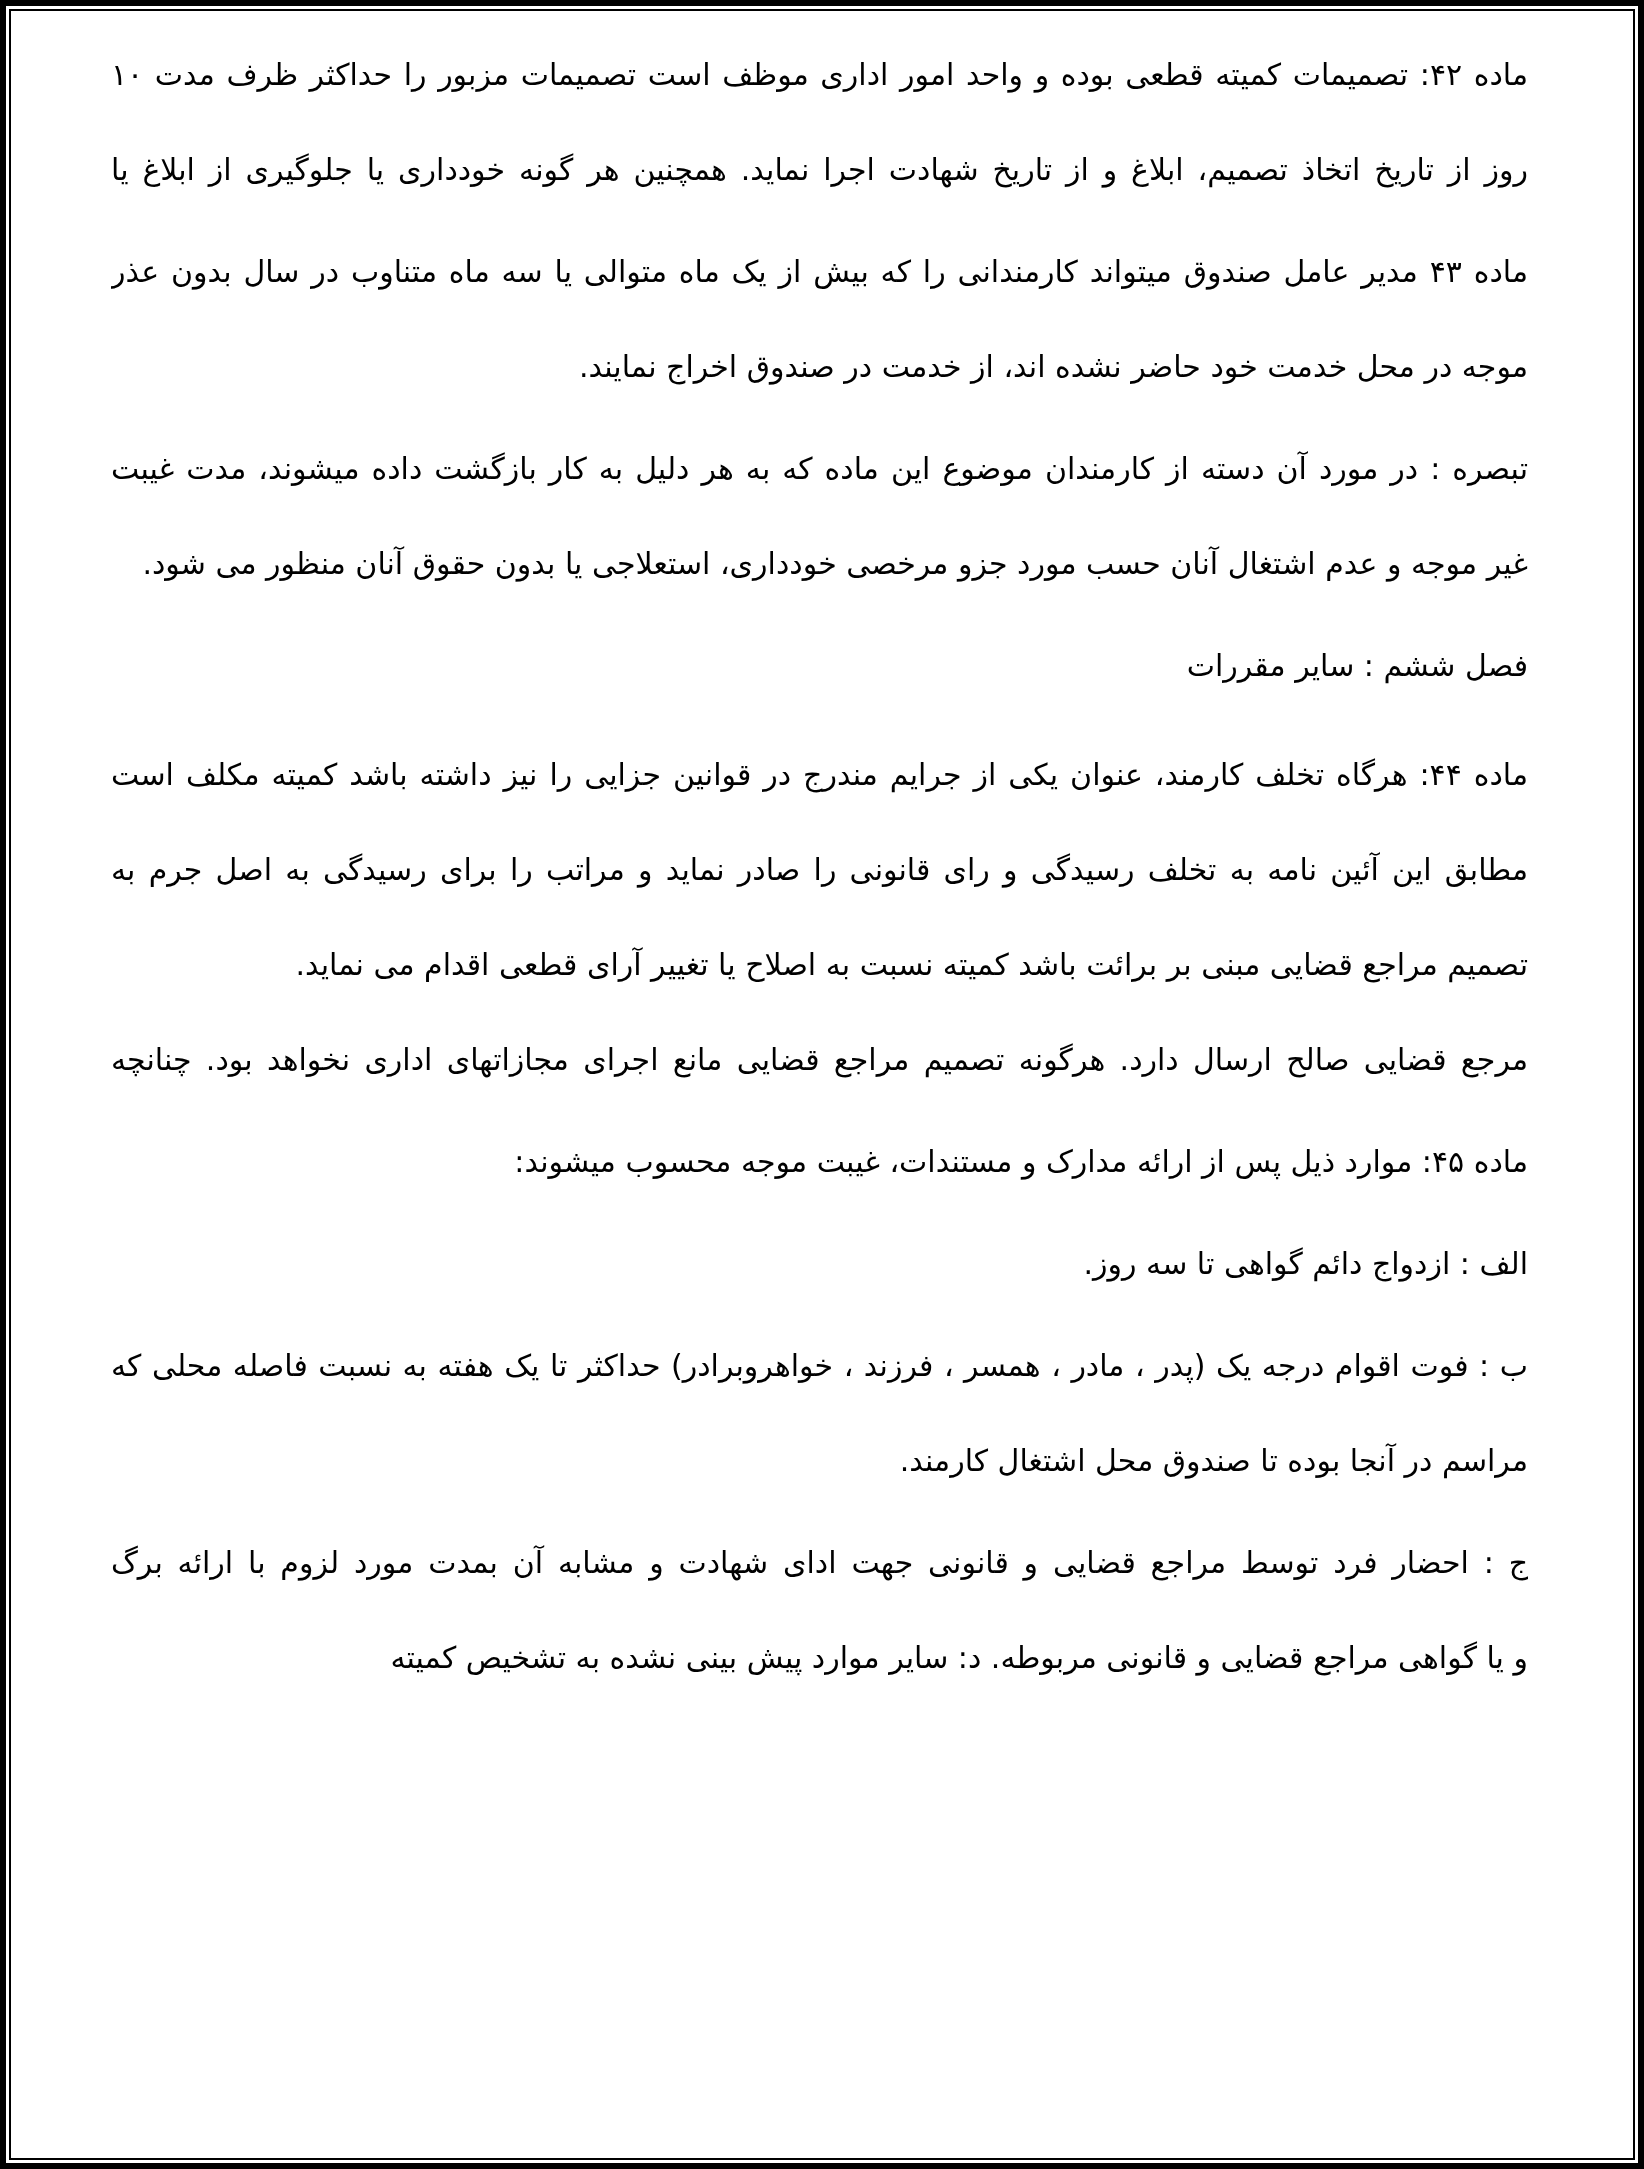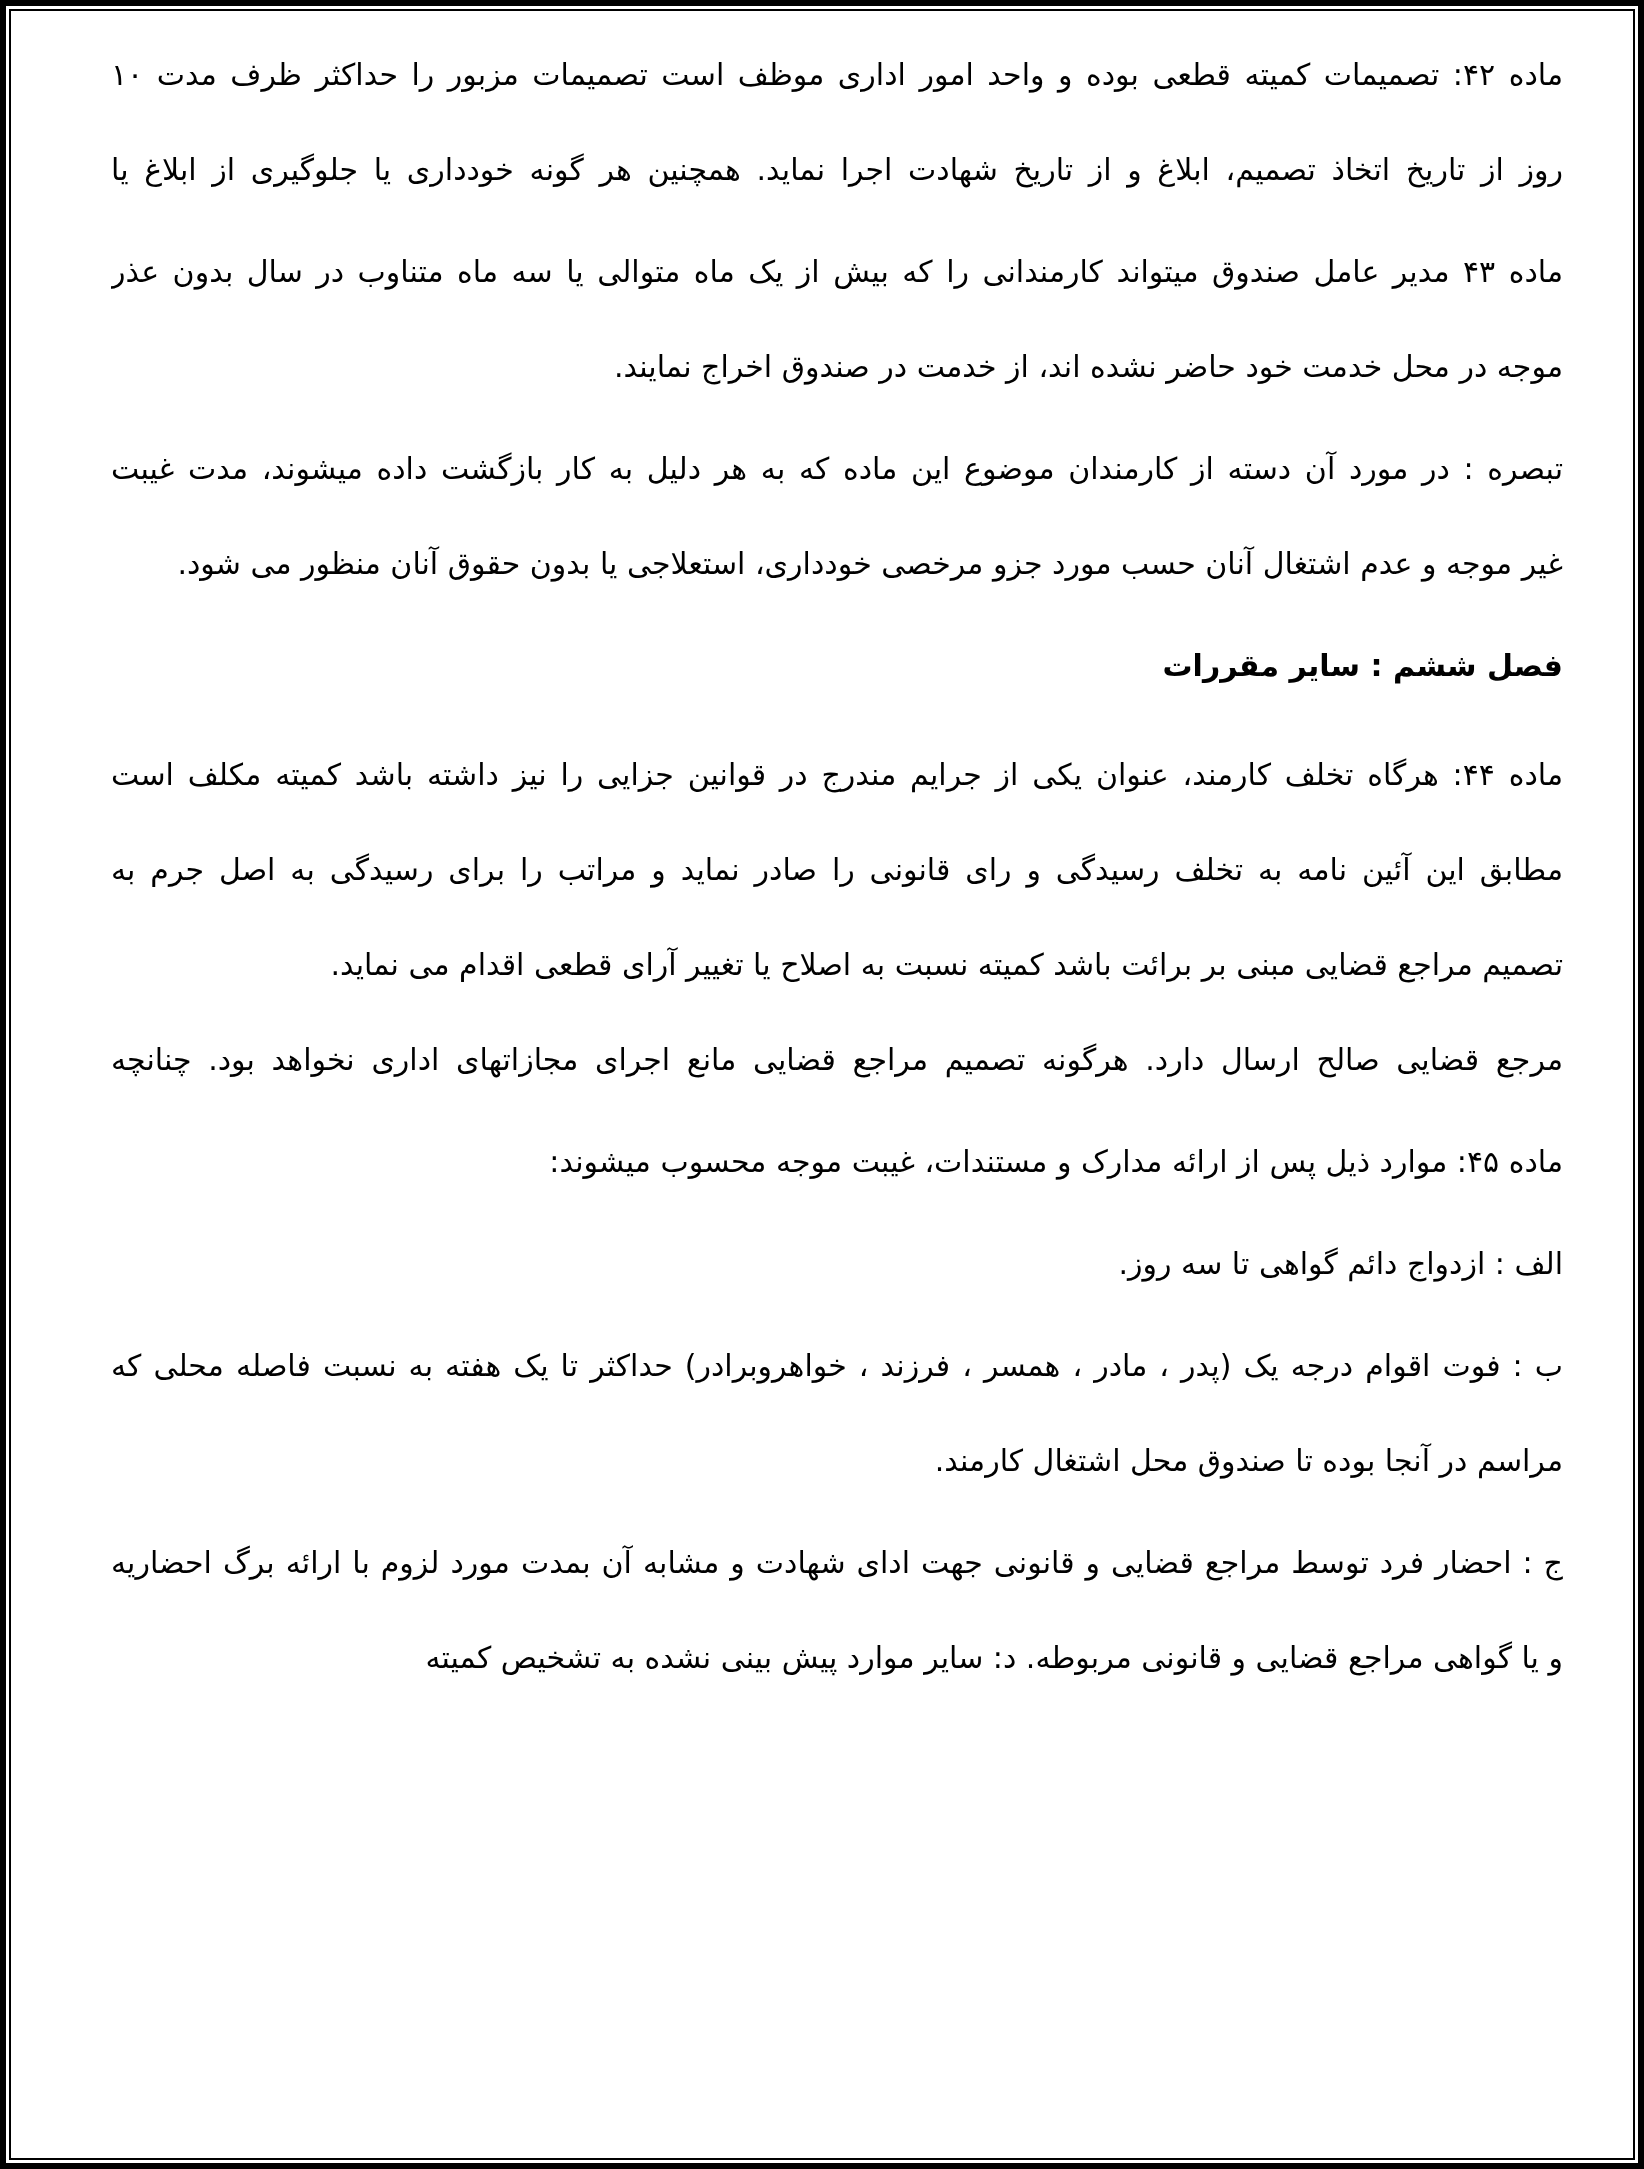--- a/index.html
+++ b/index.html
@@ -14,21 +14,21 @@
     box-sizing: border-box;
     background: #ffffff;
     border: 6px solid #000000;
     padding: 3px;
   }
   .page-inner {
     width: 100%;
     height: 100%;
     box-sizing: border-box;
     border: 2px solid #000000;
-    padding: 16px 70px 0 100px;
+    padding: 16px 105px 0 100px;
     direction: rtl;
     unicode-bidi: embed;
     font-family: "DejaVu Sans", sans-serif;
     font-size: 30px;
     color: #000000;
     overflow: hidden;
   }
   .para {
     margin: 0 0 7px 0;
   }
@@ -37,21 +37,21 @@
     line-height: 95px;
     text-align: justify;
     text-align-last: justify;
     overflow: hidden;
   }
   .line.last {
     text-align: right;
     text-align-last: right;
   }
   .heading .line {
-    font-weight: bold;
+    font-weight: normal;
     text-align: right;
     text-align-last: right;
   }
   .heading {
     margin-bottom: 14px;
   }
 </style>
 </head>
 <body>
 

